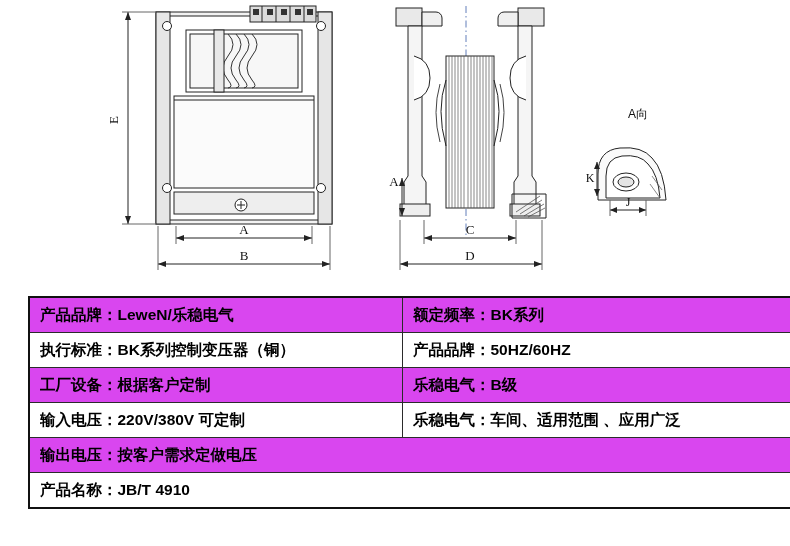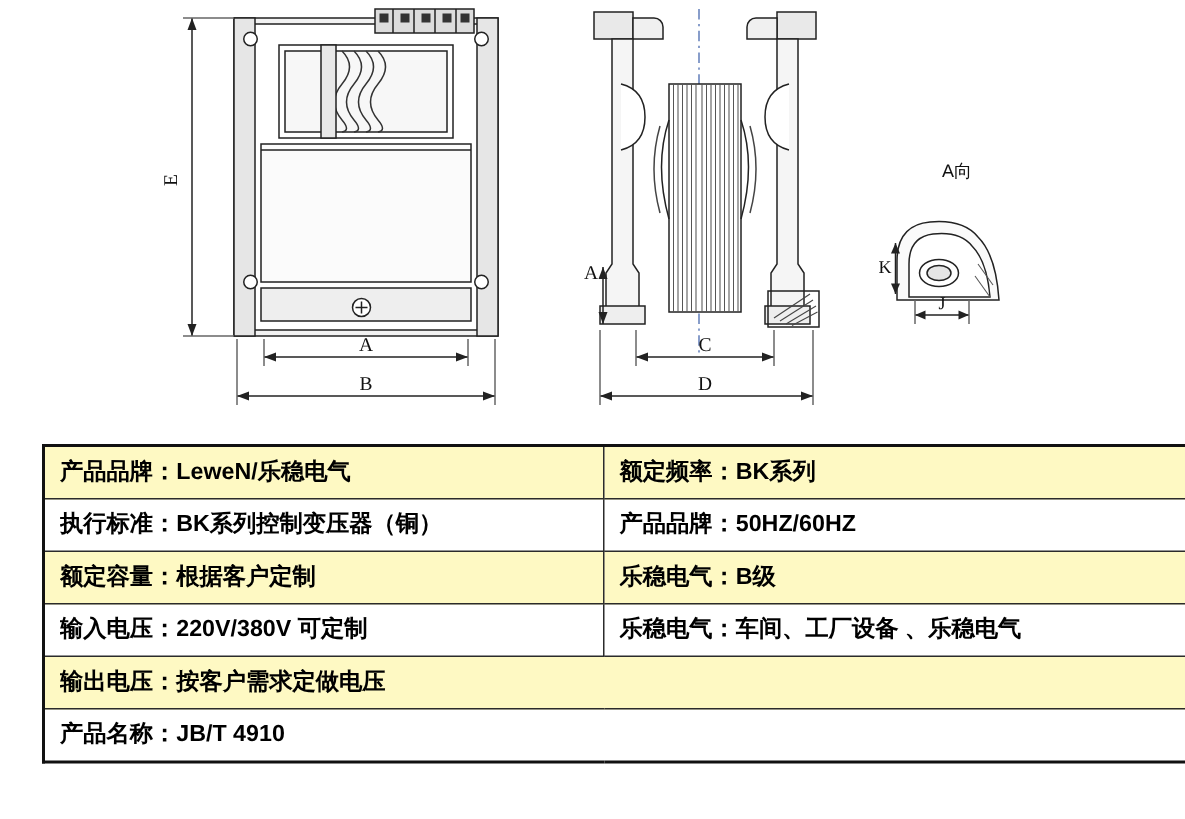--- a/index.html
+++ b/index.html
@@ -41,21 +41,21 @@
   }
   .spec-table td {
     border: 1px solid #2b2b2b;
     padding: 6px 10px 7px 10px;
     font-size: 15.5px;
     line-height: 1.15;
     vertical-align: middle;
     height: 21px;
   }
   .spec-table tr.alt td {
-    background: #fef9c3;
+    background: #d946ef;
   }
   .lbl {
     font-weight: bold;
   }
   .val {
     font-weight: bold;
   }
   td.col-left { width: 352px; }
   td.col-right { width: 380px; }
   .cellwrap {
@@ -239,32 +239,32 @@
       <tr>
         <td class="col-left">
           <span class="cellwrap"><span class="lbl">执行标准：</span><span class="val">BK系列控制变压器（铜）</span></span>
         </td>
         <td class="col-right">
           <span class="cellwrap"><span class="lbl">产品品牌：</span><span class="val">50HZ/60HZ</span></span>
         </td>
       </tr>
       <tr class="alt">
         <td class="col-left">
-          <span class="cellwrap"><span class="lbl">额定容量：</span><span class="val">根据客户定制</span></span>
+          <span class="cellwrap"><span class="lbl">工厂设备：</span><span class="val">根据客户定制</span></span>
         </td>
         <td class="col-right">
           <span class="cellwrap"><span class="lbl">乐稳电气：</span><span class="val">B级</span></span>
         </td>
       </tr>
       <tr>
         <td class="col-left">
           <span class="cellwrap"><span class="lbl">输入电压：</span><span class="val">220V/380V 可定制</span></span>
         </td>
         <td class="col-right">
-          <span class="cellwrap"><span class="lbl">乐稳电气：</span><span class="val">车间、工厂设备 、乐稳电气</span></span>
+          <span class="cellwrap"><span class="lbl">乐稳电气：</span><span class="val">车间、适用范围 、应用广泛</span></span>
         </td>
       </tr>
       <tr class="alt">
         <td class="col-left" colspan="2">
           <span class="cellwrap"><span class="lbl">输出电压：</span><span class="val">按客户需求定做电压</span></span>
         </td>
       </tr>
       <tr>
         <td class="col-left" colspan="2">
           <span class="cellwrap"><span class="lbl">产品名称：</span><span class="val">JB/T 4910</span></span>

